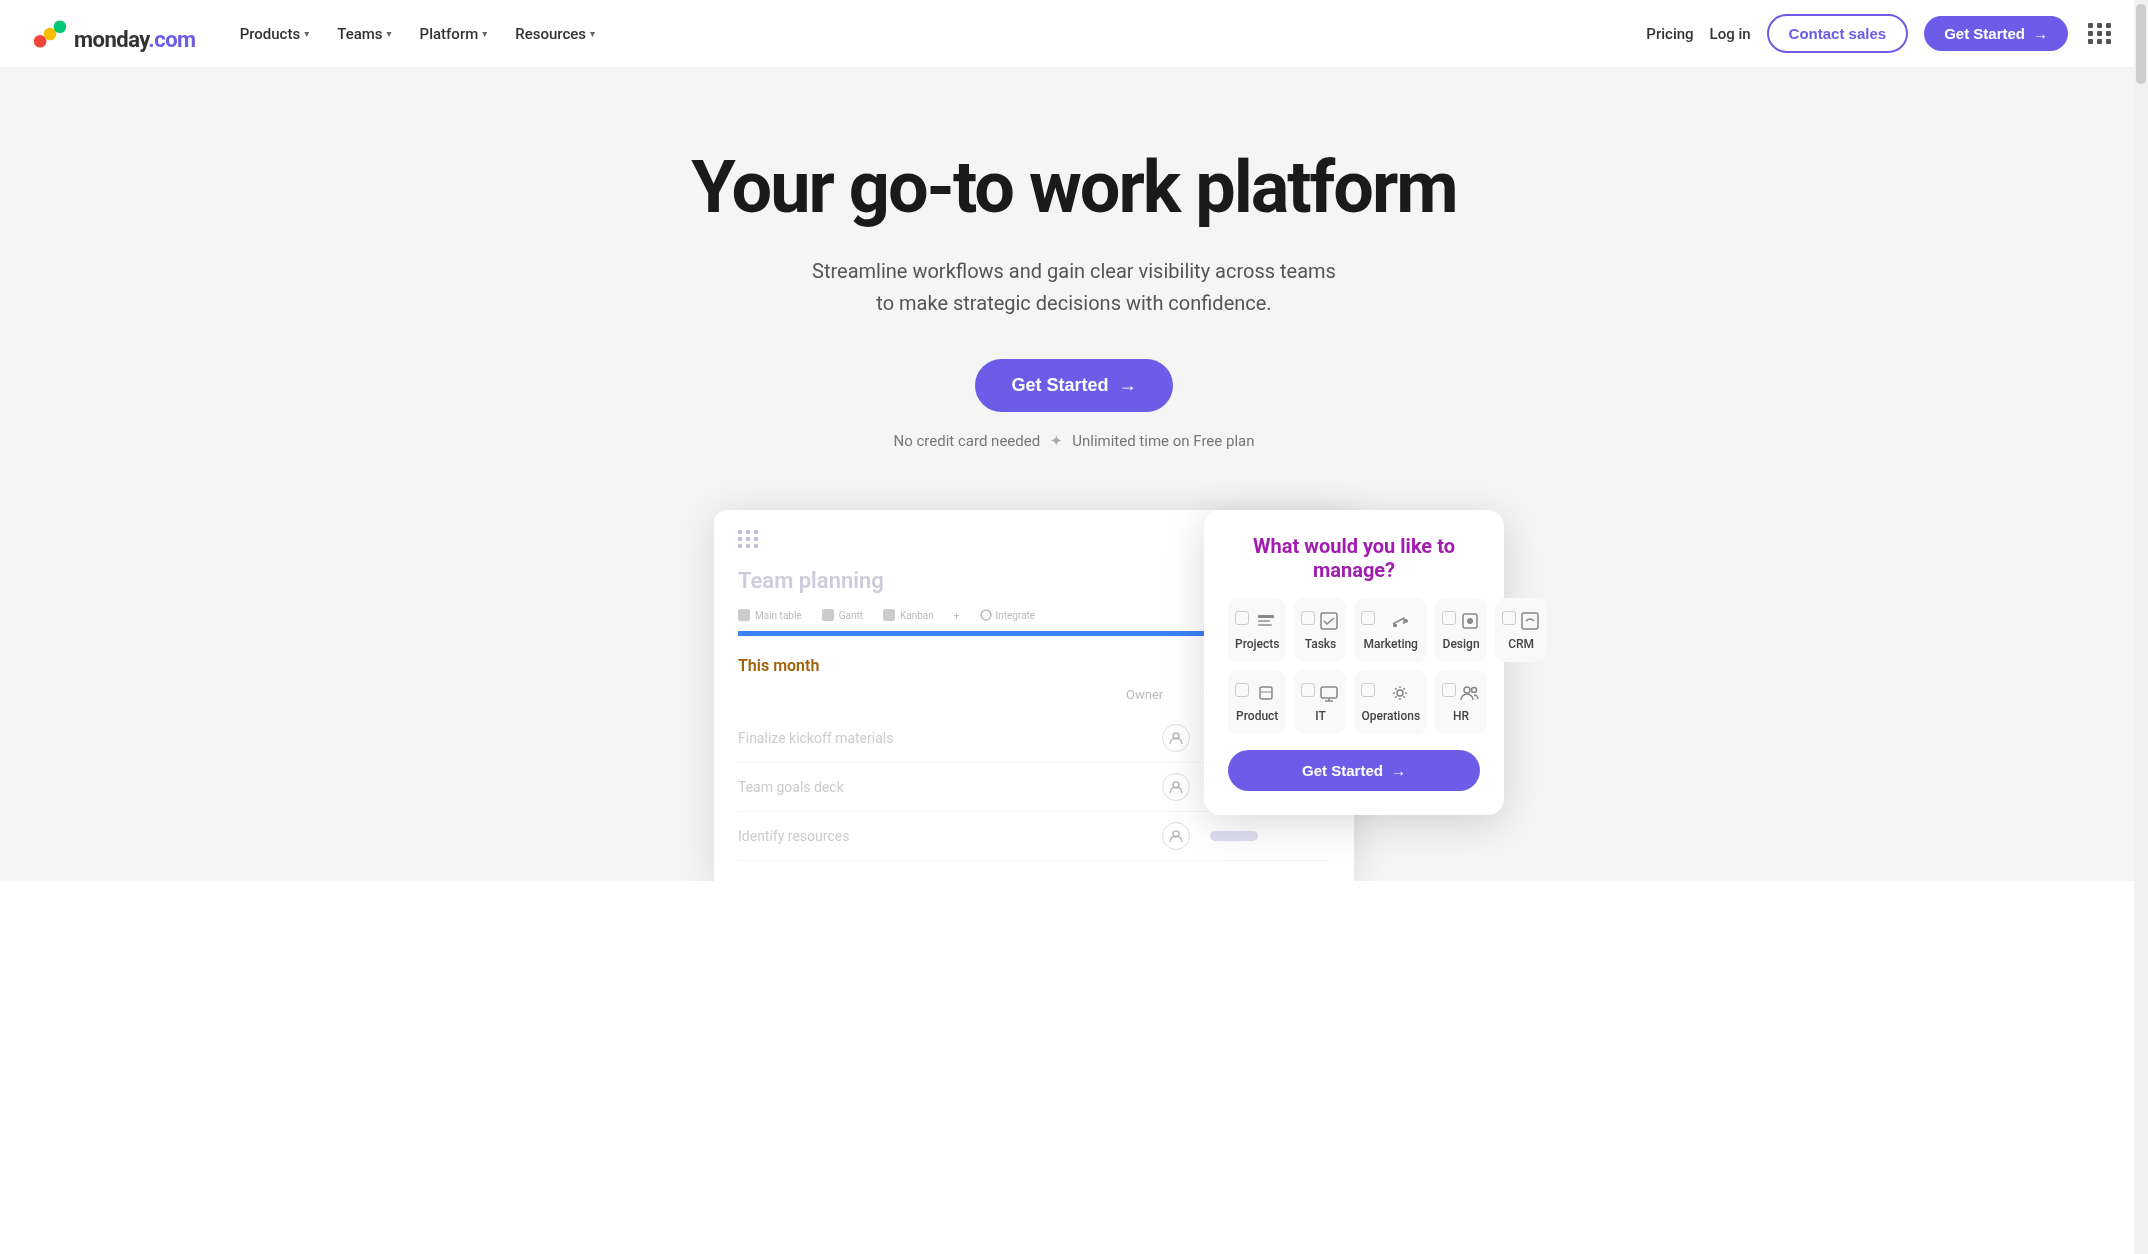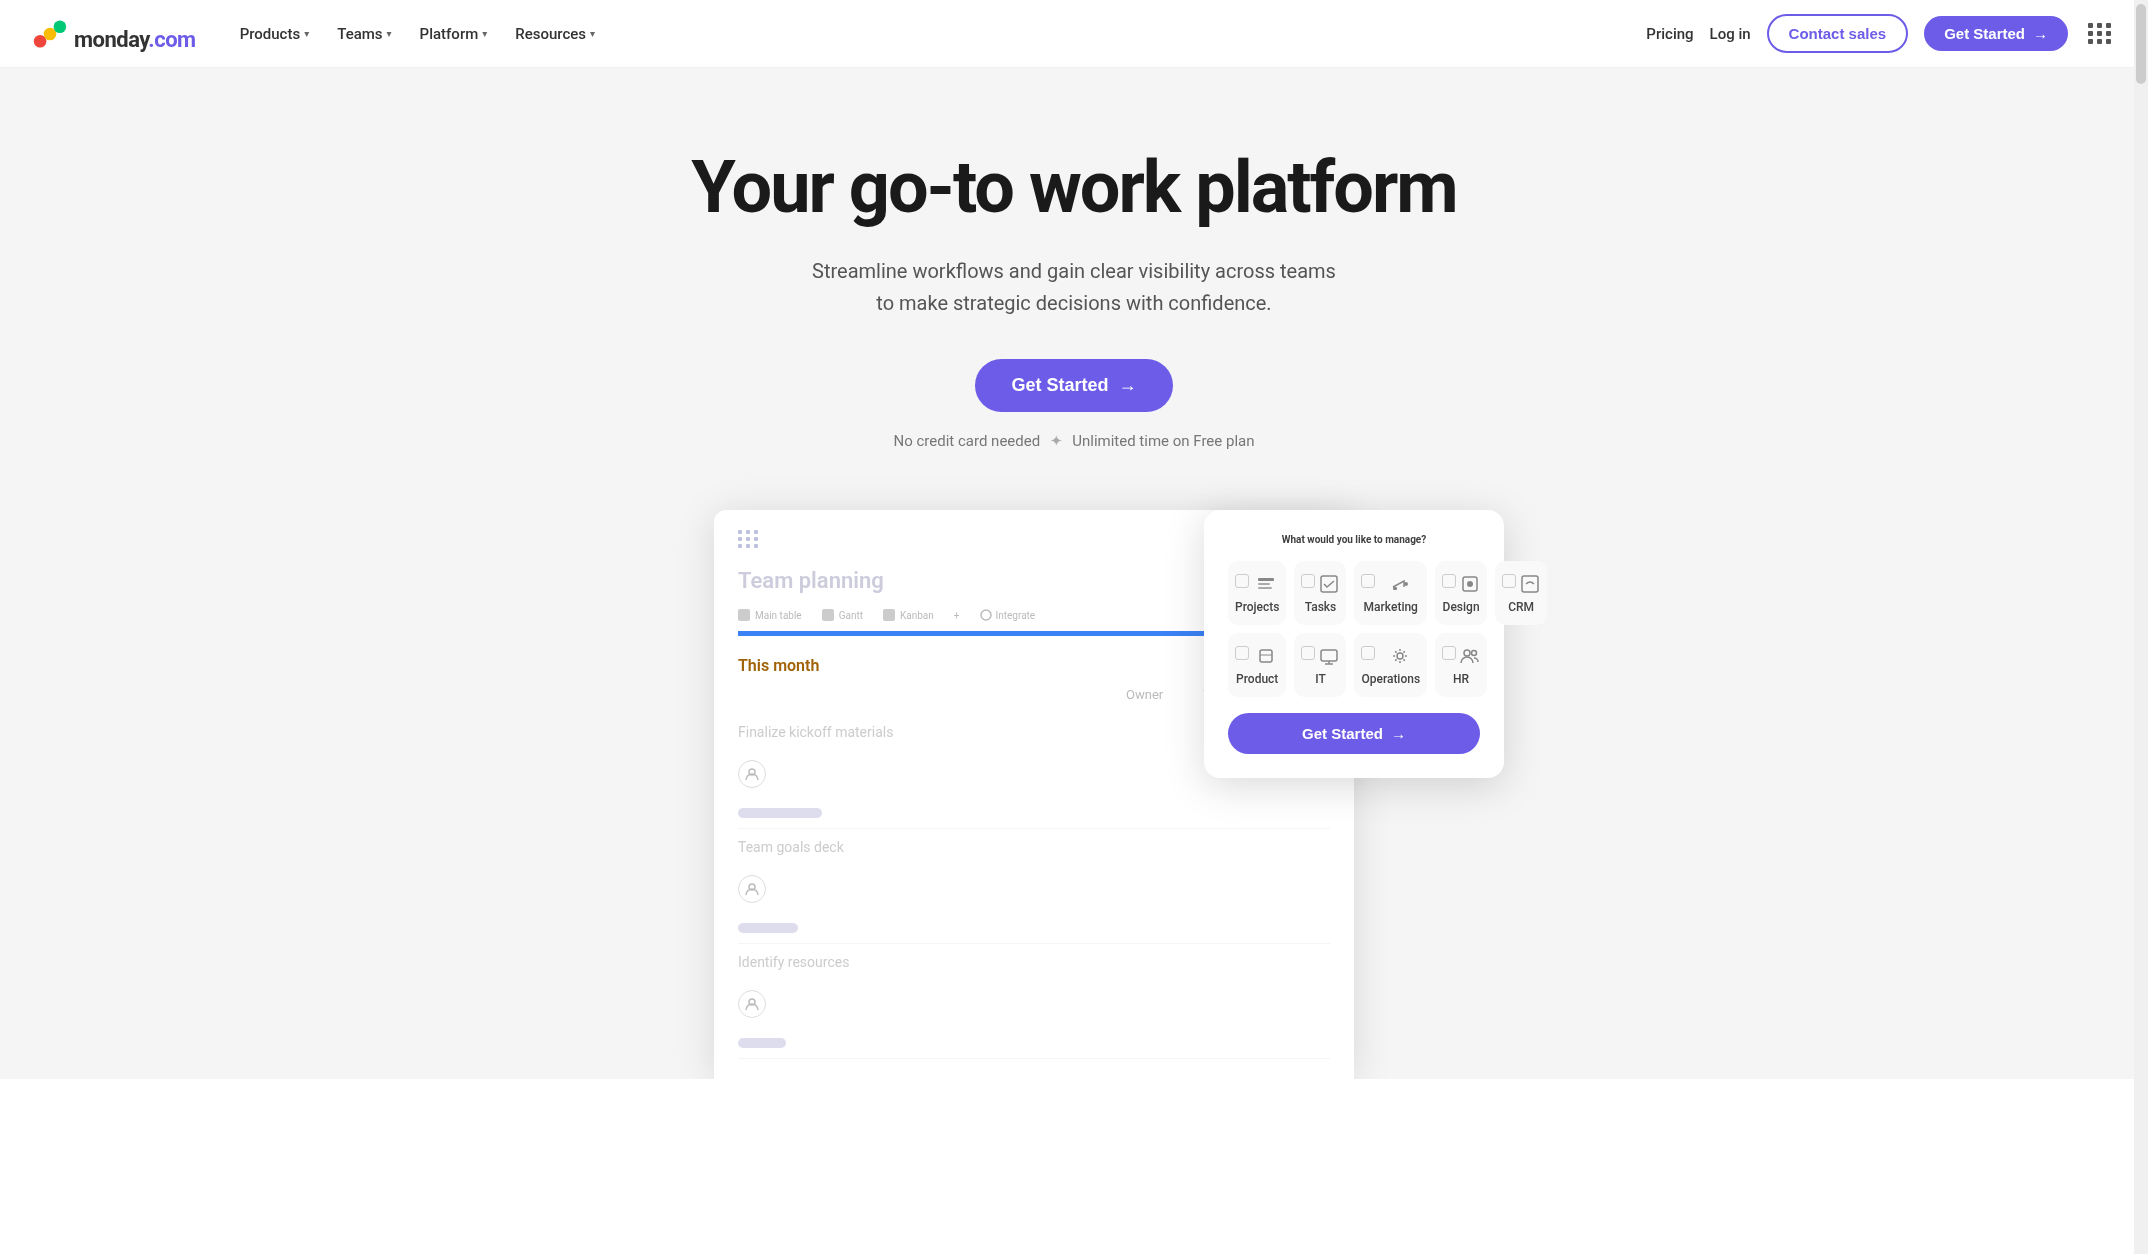--- a/index.html
+++ b/index.html
@@ -237,25 +237,24 @@
     .dash-meta {
       display: flex;
       gap: 40px;
       margin-bottom: 12px;
       font-size: 13px;
       color: #bbb;
       text-align: center;
     }
     .dash-row {
       display: flex;
-      align-items: flex-start;
+      align-items: center;
       gap: 20px;
       padding: 10px 0;
       border-bottom: 1px solid #f5f5f5;
-      flex-direction: column;
     }
     .dash-row-label {
       flex: 1;
       font-size: 14px;
       color: #ccc;
     }
     .dash-avatar {
       width: 28px;
       height: 28px;
       border-radius: 50%;
@@ -281,23 +280,23 @@
       border-radius: 16px;
       box-shadow: 0 8px 40px rgba(0,0,0,0.15);
       width: 300px;
       padding: 24px;
       position: absolute;
       right: 120px;
       top: 0;
       z-index: 10;
     }
     .manage-title {
-      font-size: 10px;
+      font-size: 20px;
       font-weight: 700;
-      color: #404040;
+      color: #a21caf;
       margin-bottom: 16px;
       text-align: center;
     }
     .manage-grid {
       display: grid;
       grid-template-columns: repeat(5, 1fr);
       gap: 8px;
       margin-bottom: 16px;
     }
     .manage-item {

